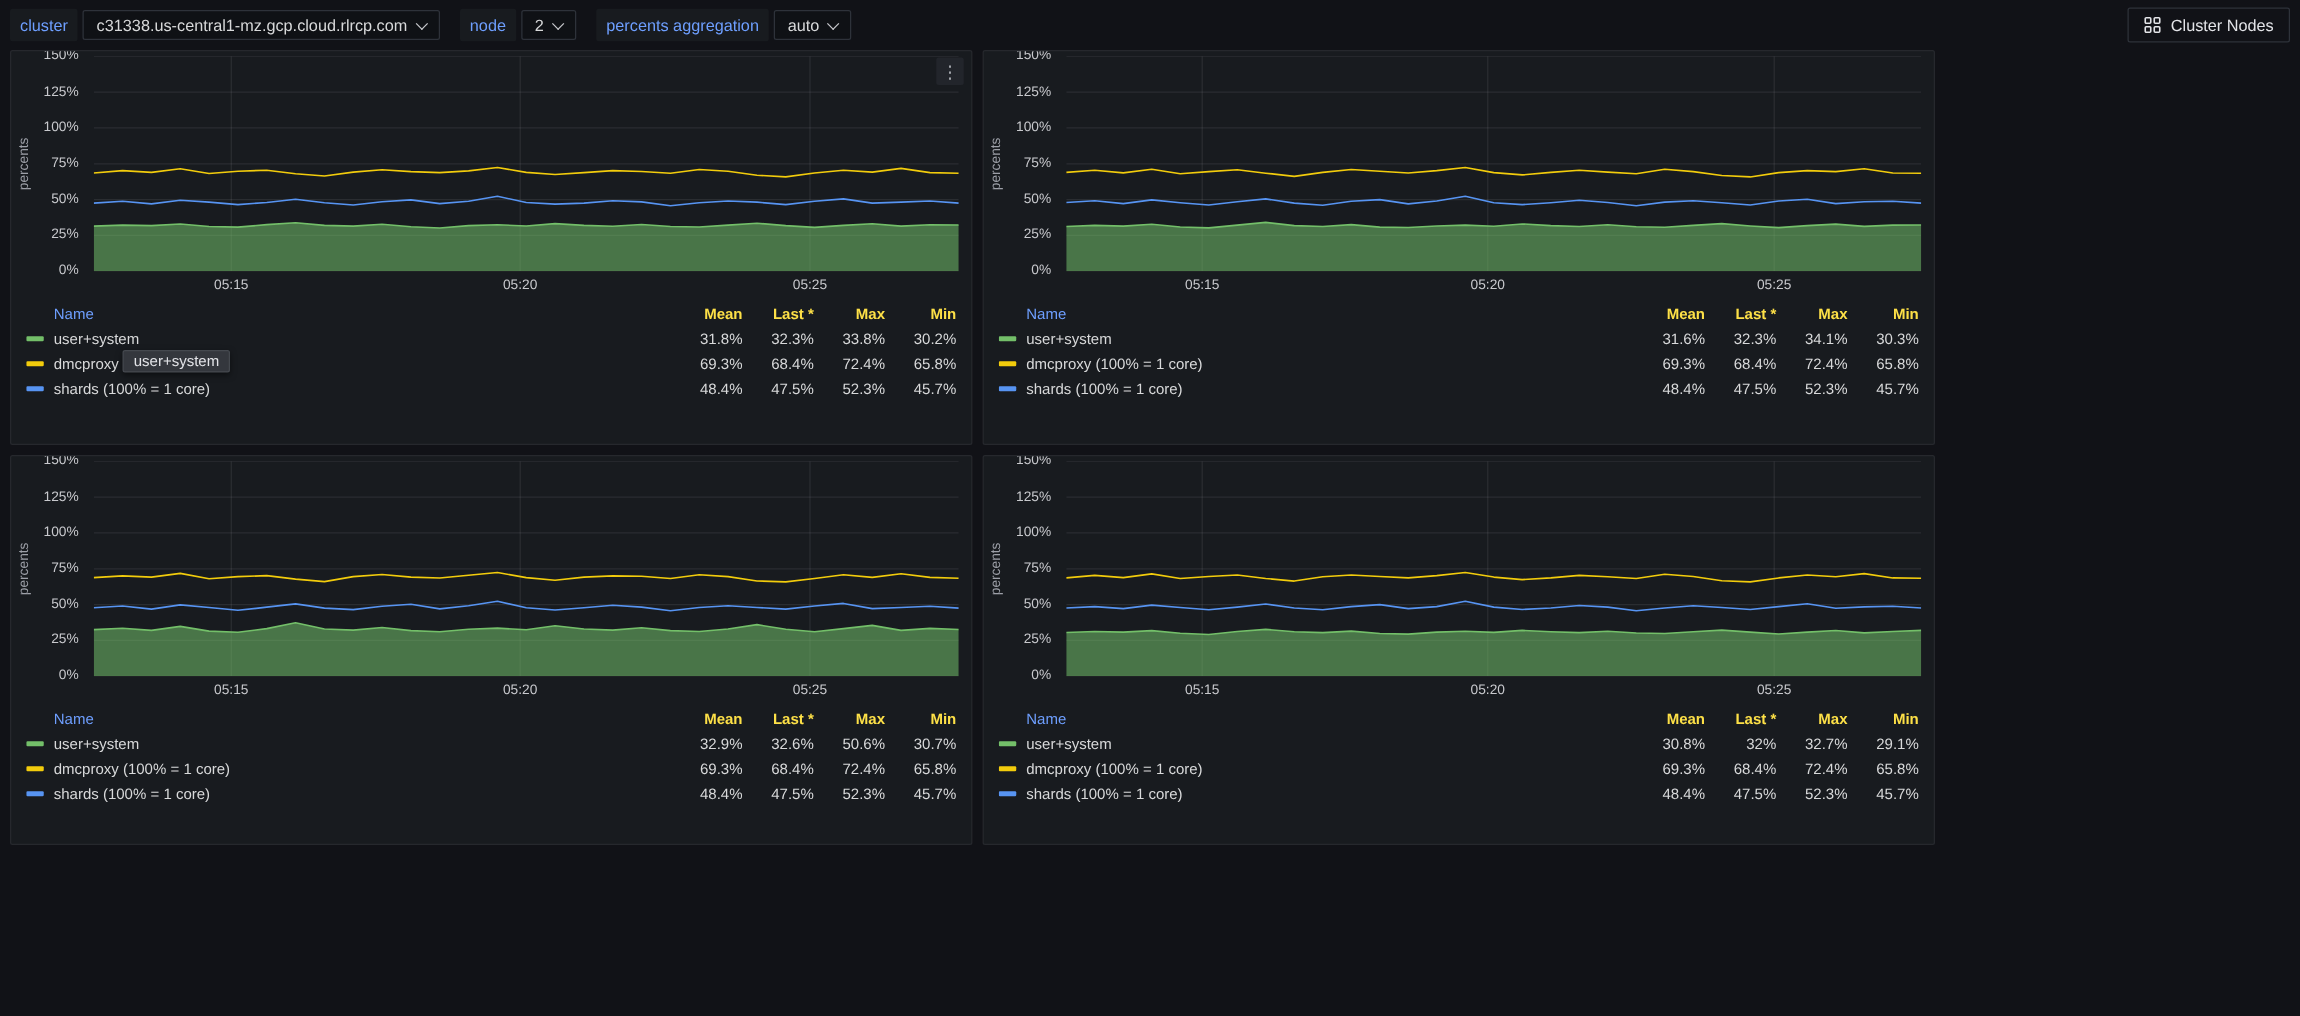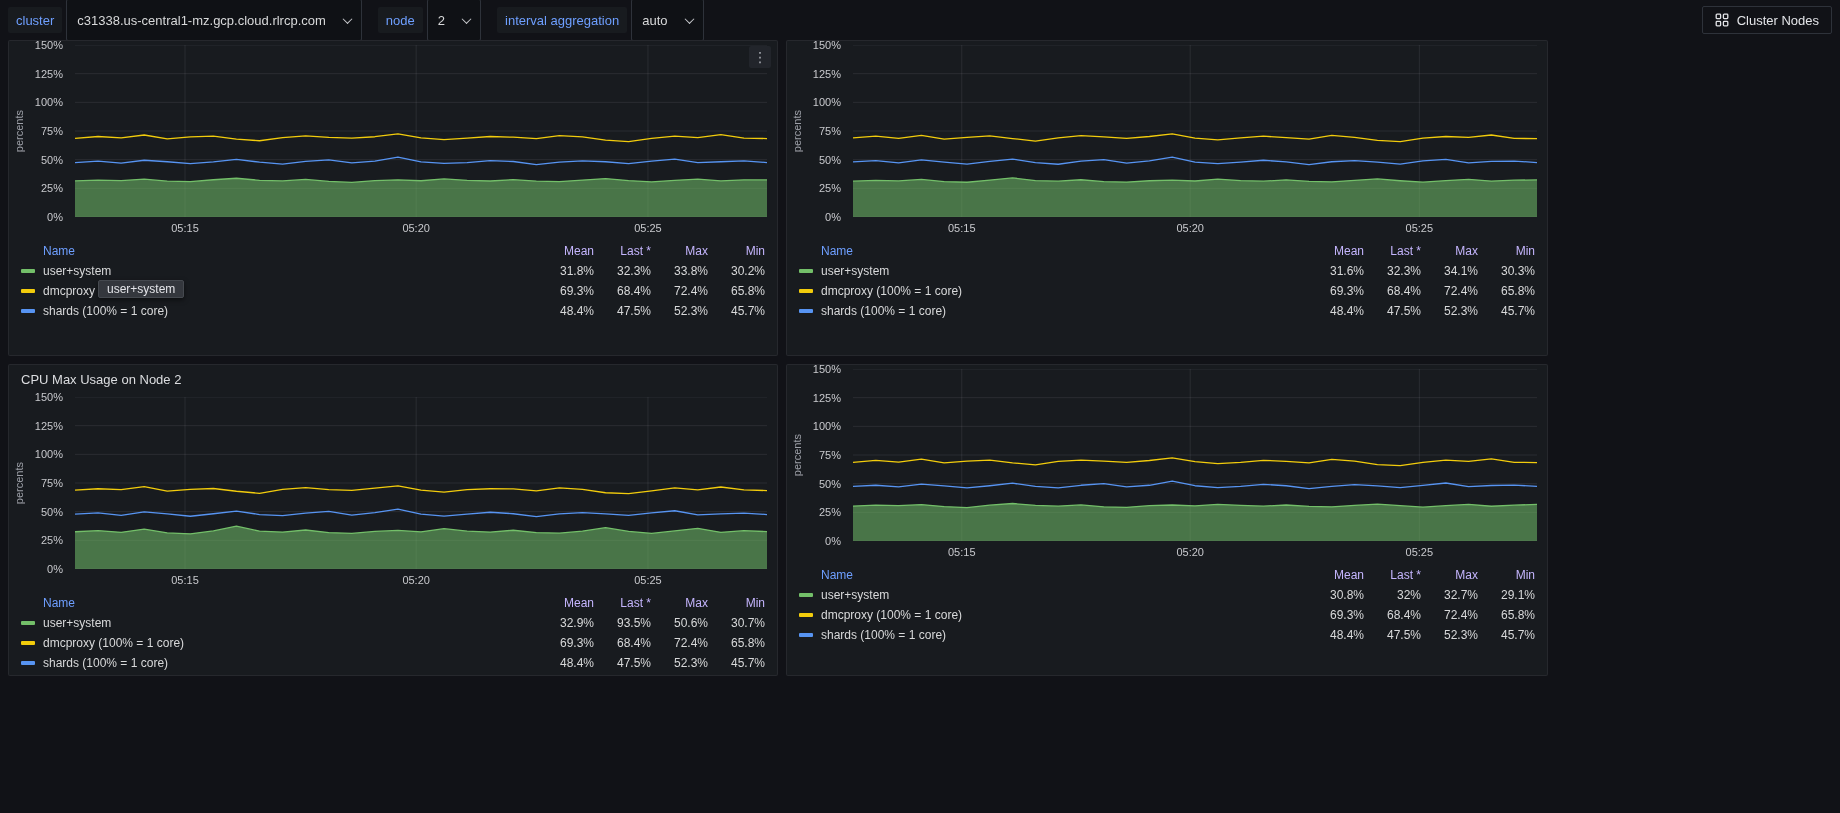--- a/index.html
+++ b/index.html
@@ -5,21 +5,21 @@
   html,body{margin:0;padding:0;background:#111217;width:1840px;height:813px;overflow:hidden;
     font-family:"Liberation Sans",sans-serif;color:#d8d9da;-webkit-font-smoothing:antialiased;}
   *{box-sizing:border-box;}
   button{font-family:inherit;background:none;border:none;color:inherit;padding:0;cursor:pointer;}
 
   
   .topbar{display:flex;align-items:center;gap:16px;height:40px;padding:7px 8px;}
   .var{display:flex;align-items:center;gap:4px;}
   .var-label{display:flex;align-items:center;height:26px;padding:0 8px;background:#181b1f;
     border-radius:2px;color:#6e9fff;font-size:13px;font-weight:500;}
-  .select{display:flex;align-items:center;gap:18px;height:42px;padding:0 10px;background:#0f1115;
+  .select{display:flex;align-items:center;gap:8px;height:24px;padding:0 10px;background:#0f1115;
     border:1px solid #2e323a;border-radius:2px;font-size:13px;color:#d8d9da;white-space:nowrap;}
   .chev{width:7px;height:7px;border-right:1.4px solid #c8c9cd;border-bottom:1.4px solid #c8c9cd;
     transform:rotate(45deg) translate(-1px,-1px);flex:0 0 auto;}
   .spacer{flex:1;}
   .nodes-btn{display:flex;align-items:center;gap:8px;height:28px;padding:0 12px;
     border:1px solid #2e323a;border-radius:2px;font-size:13px;font-weight:500;color:#e3e4e8;}
   .grid-icon{display:inline-flex;}
 
   
   .grid{display:grid;grid-template-columns:770px 762px;grid-template-rows:316px 312px;gap:8px;padding:0 8px;}
@@ -41,21 +41,21 @@
   svg.plot{width:100%;height:172px;display:block;}
   .xticks{position:relative;height:22px;}
   .xticks span{position:absolute;top:5px;transform:translateX(-50%);font-size:11px;color:#c8c9cd;}
 
   
   .legend{flex:1;padding:2px 12px 4px;position:relative;font-size:12px;overflow:hidden;}
   .legend-row{display:flex;align-items:center;height:20px;}
   .l-name{flex:1;display:flex;align-items:center;gap:8px;color:#d8d9da;white-space:nowrap;overflow:hidden;}
   .l-col{width:57px;text-align:right;color:#d8d9da;flex:0 0 57px;}
   .legend-head .l-name{color:#6e9fff;font-weight:500;padding-left:22px;}
-  .legend-head .l-col{color:#c4b5fd;font-weight:400;}
+  .legend-head .l-col{color:#fde047;font-weight:700;}
   .swatch{width:14px;height:4px;border-radius:1px;display:inline-block;flex:0 0 14px;}
   .tooltip{position:absolute;left:89px;top:41px;background:#34373d;border:1px solid #45494f;
     color:#e3e4e8;font-size:12px;line-height:16px;padding:0 8px;border-radius:2px;z-index:5;
     box-shadow:0 2px 5px rgba(0,0,0,.5);white-space:nowrap;}
 </style>
 </head>
 <body>
 
 <header class="topbar">
   <div class="var">
@@ -66,21 +66,21 @@
     </button>
   </div>
   <div class="var">
     <span class="var-label">node</span>
     <button class="select">
       <span>2</span>
       <span class="chev"></span>
     </button>
   </div>
   <div class="var">
-    <span class="var-label">interval aggregation</span>
+    <span class="var-label">percents aggregation</span>
     <button class="select">
       <span>auto</span>
       <span class="chev"></span>
     </button>
   </div>
   <div class="spacer"></div>
   <button class="nodes-btn">
     <span class="grid-icon">
       <svg width="14" height="14" viewBox="0 0 14 14">
           <g fill="none" stroke="#e3e4e8" stroke-width="1.3">
@@ -255,23 +255,20 @@
             <span class="l-col">48.4%</span>
             <span class="l-col">47.5%</span>
             <span class="l-col">52.3%</span>
             <span class="l-col">45.7%</span>
           </div>
         </div>
     </div>
   </section>
 
   <section class="panel">
-    <div class="panel-header">
-      <span class="panel-title">CPU Max Usage on Node 2</span>
-    </div>
     <div class="chart">
       <div class="axis-ylabel">
           <span>percents</span>
         </div>
       <div class="yticks">
           <span style="top: 100%;">0%</span>
           <span style="top: 83.3333%;">25%</span>
           <span style="top: 66.6667%;">50%</span>
           <span style="top: 50%;">75%</span>
           <span style="top: 33.3333%;">100%</span>
@@ -310,21 +307,21 @@
         <span class="l-col">Max</span>
         <span class="l-col">Min</span>
       </div>
       <div class="legend-body">
           <div class="legend-row">
             <span class="l-name">
               <span class="swatch" style="background: rgb(115, 191, 105);"></span>
               <span>user+system</span>
             </span>
             <span class="l-col">32.9%</span>
-            <span class="l-col">93.5%</span>
+            <span class="l-col">32.6%</span>
             <span class="l-col">50.6%</span>
             <span class="l-col">30.7%</span>
           </div>
           <div class="legend-row">
             <span class="l-name">
               <span class="swatch" style="background: rgb(242, 204, 12);"></span>
               <span>dmcproxy (100% = 1 core)</span>
             </span>
             <span class="l-col">69.3%</span>
             <span class="l-col">68.4%</span>

